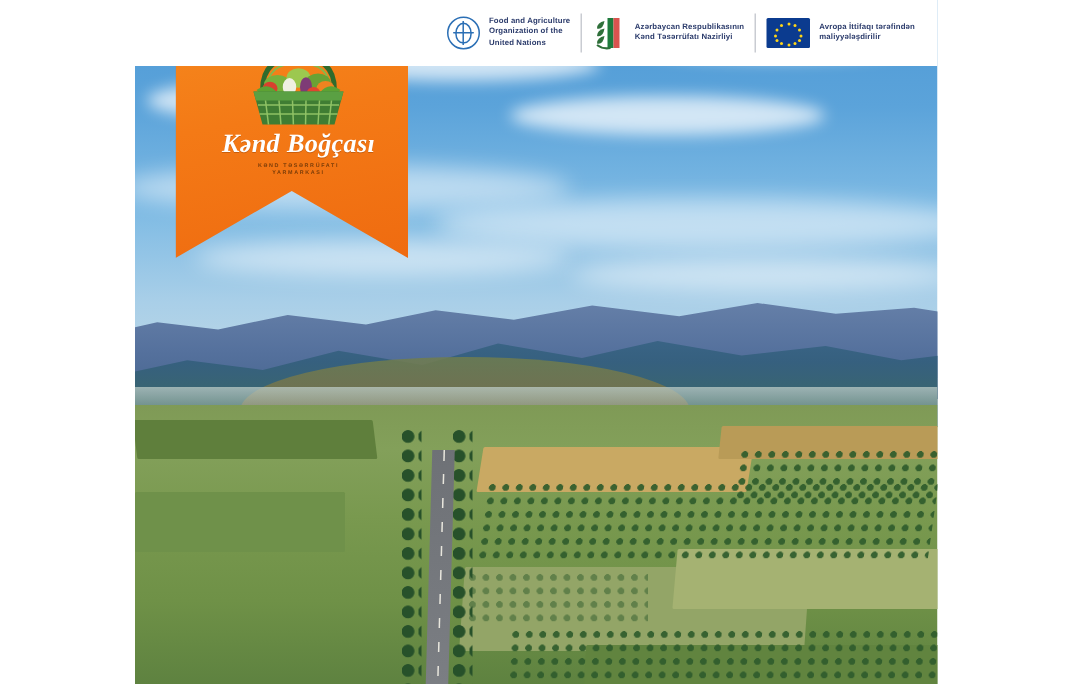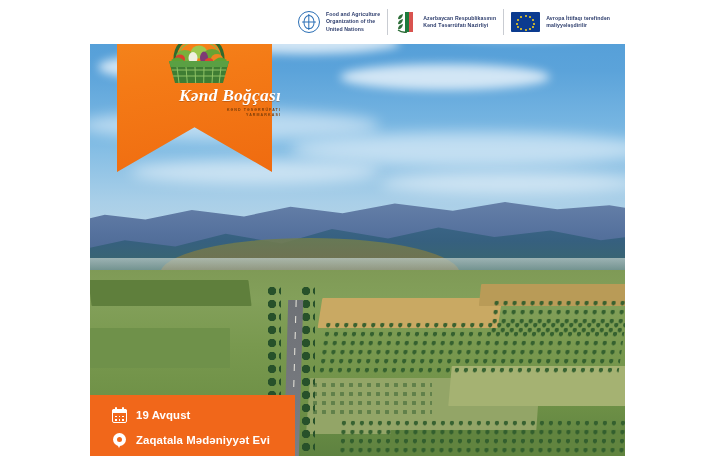--- a/index.html
+++ b/index.html
@@ -221,21 +221,21 @@
     background: linear-gradient(170deg, #f58a1f 0%, #f47a16 45%, #ef6b10 100%);
     clip-path: polygon(0 0, 100% 0, 100% 100%, 50% 74%, 0 100%);
     z-index: 20;
     box-shadow: 0 0 8px rgba(0,0,0,.18);
   }
   .brand {
     position: absolute;
     left: 27px; top: 26px;
     width: 164px;
     z-index: 21;
-    text-align: right;
+    text-align: center;
     pointer-events: none;
   }
   .basket-wrap {
     width: 100px;
     height: 60px;
     margin: 0 auto 1px auto;
     position: relative;
   }
   .brand-name {
     font-family: "Liberation Serif", serif;
@@ -483,43 +483,15 @@
             <path d="M72 41 l-1.8 16"></path>
           </g>
         </svg>
       </div>
       <div class="brand-name">Kənd Boğçası</div>
       <div class="brand-sub">KƏND TƏSƏRRÜFATI
 YARMARKASI</div>
     </div>
 
 
-    <div class="info-bar">
-
-      <div class="info-row">
-        <span class="info-icon">
-          <i class="cal-body"></i>
-          <i class="cal-head"></i>
-          <i class="cal-peg" style="left:3.4px;"></i>
-          <i class="cal-peg" style="left:10px;"></i>
-          <i class="cal-dot" style="left:3px;  top:8.6px;"></i>
-          <i class="cal-dot" style="left:6.6px;top:8.6px;"></i>
-          <i class="cal-dot" style="left:10.2px;top:8.6px;"></i>
-          <i class="cal-dot" style="left:3px;  top:11.8px;"></i>
-          <i class="cal-dot" style="left:6.6px;top:11.8px;"></i>
-          <i class="cal-dot" style="left:10.2px;top:11.8px;"></i>
-        </span>
-        <span class="info-label">19 Avqust</span>
-      </div>
-
-      <div class="info-row">
-        <span class="info-icon">
-          <i class="pin-tip"></i>
-          <i class="pin-head"></i>
-          <i class="pin-hole"></i>
-        </span>
-        <span class="info-label">Zaqatala Mədəniyyət Evi</span>
-      </div>
-
-    </div>
 
   </div>
 </div>
 
 </body></html>

